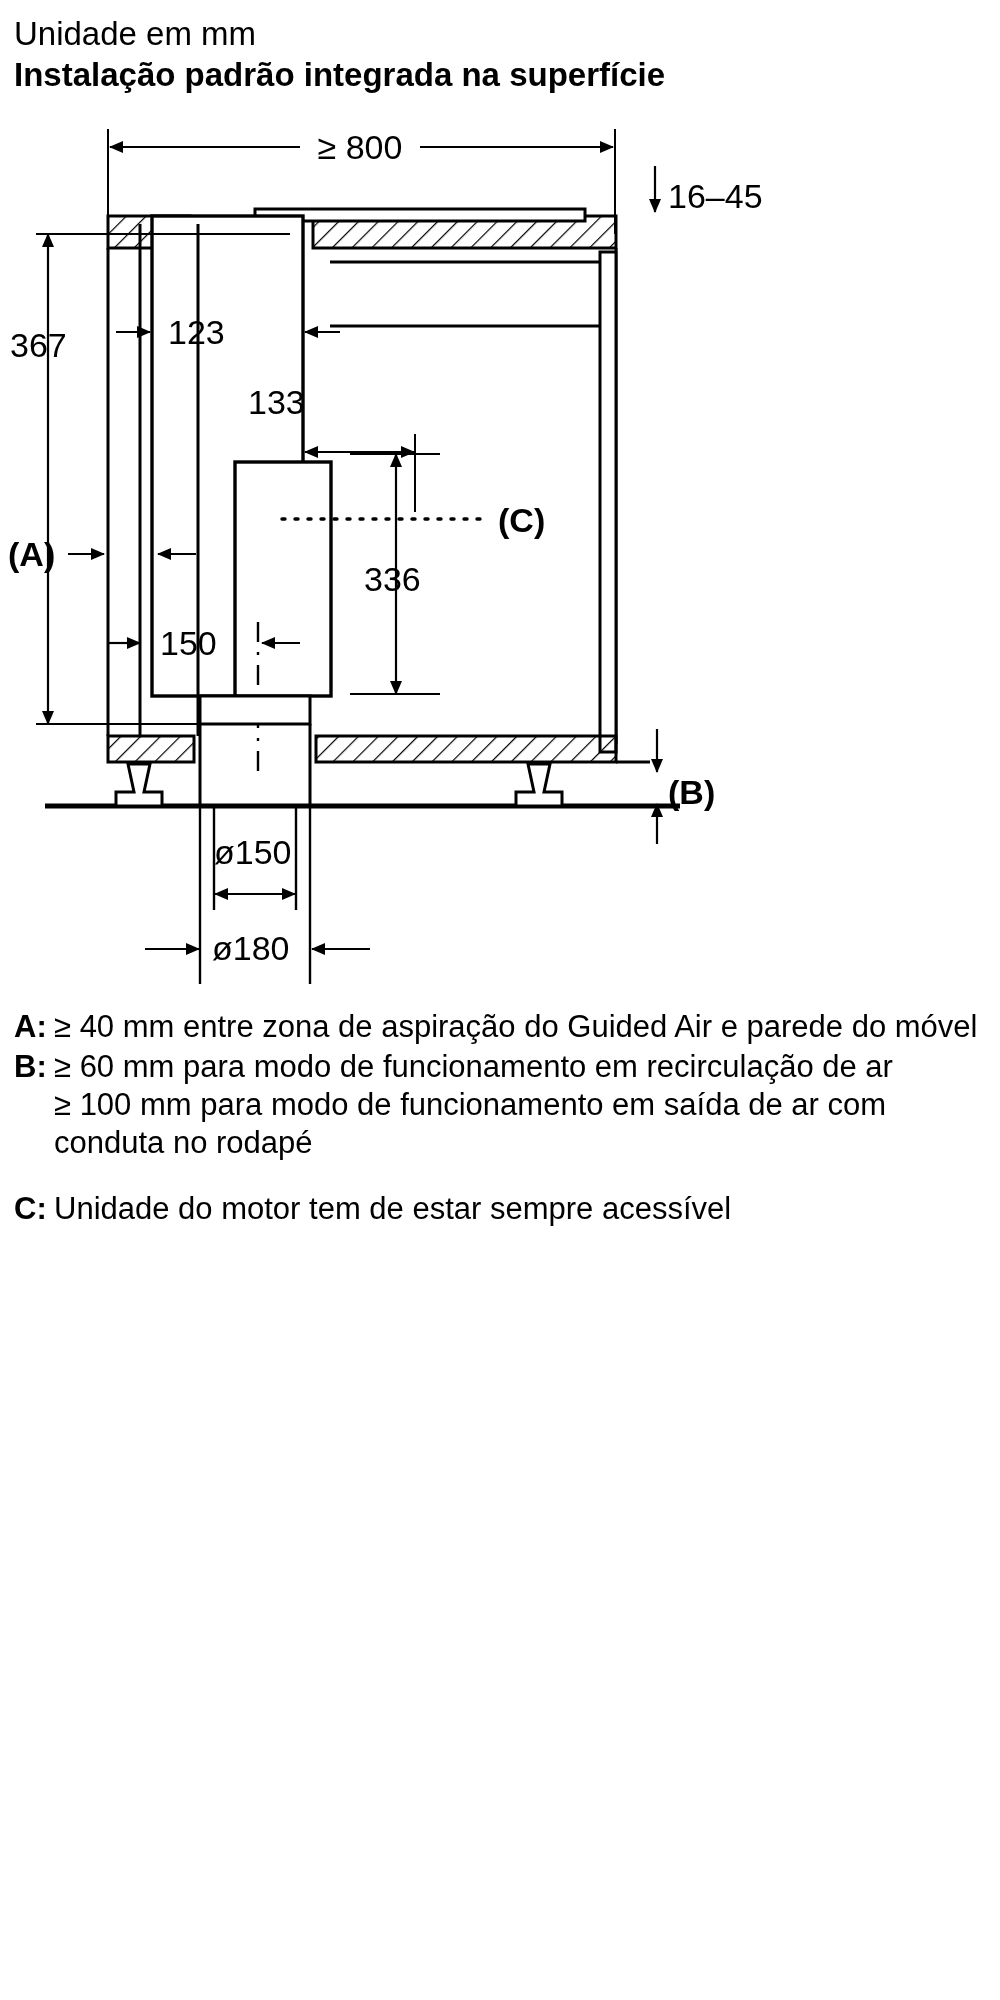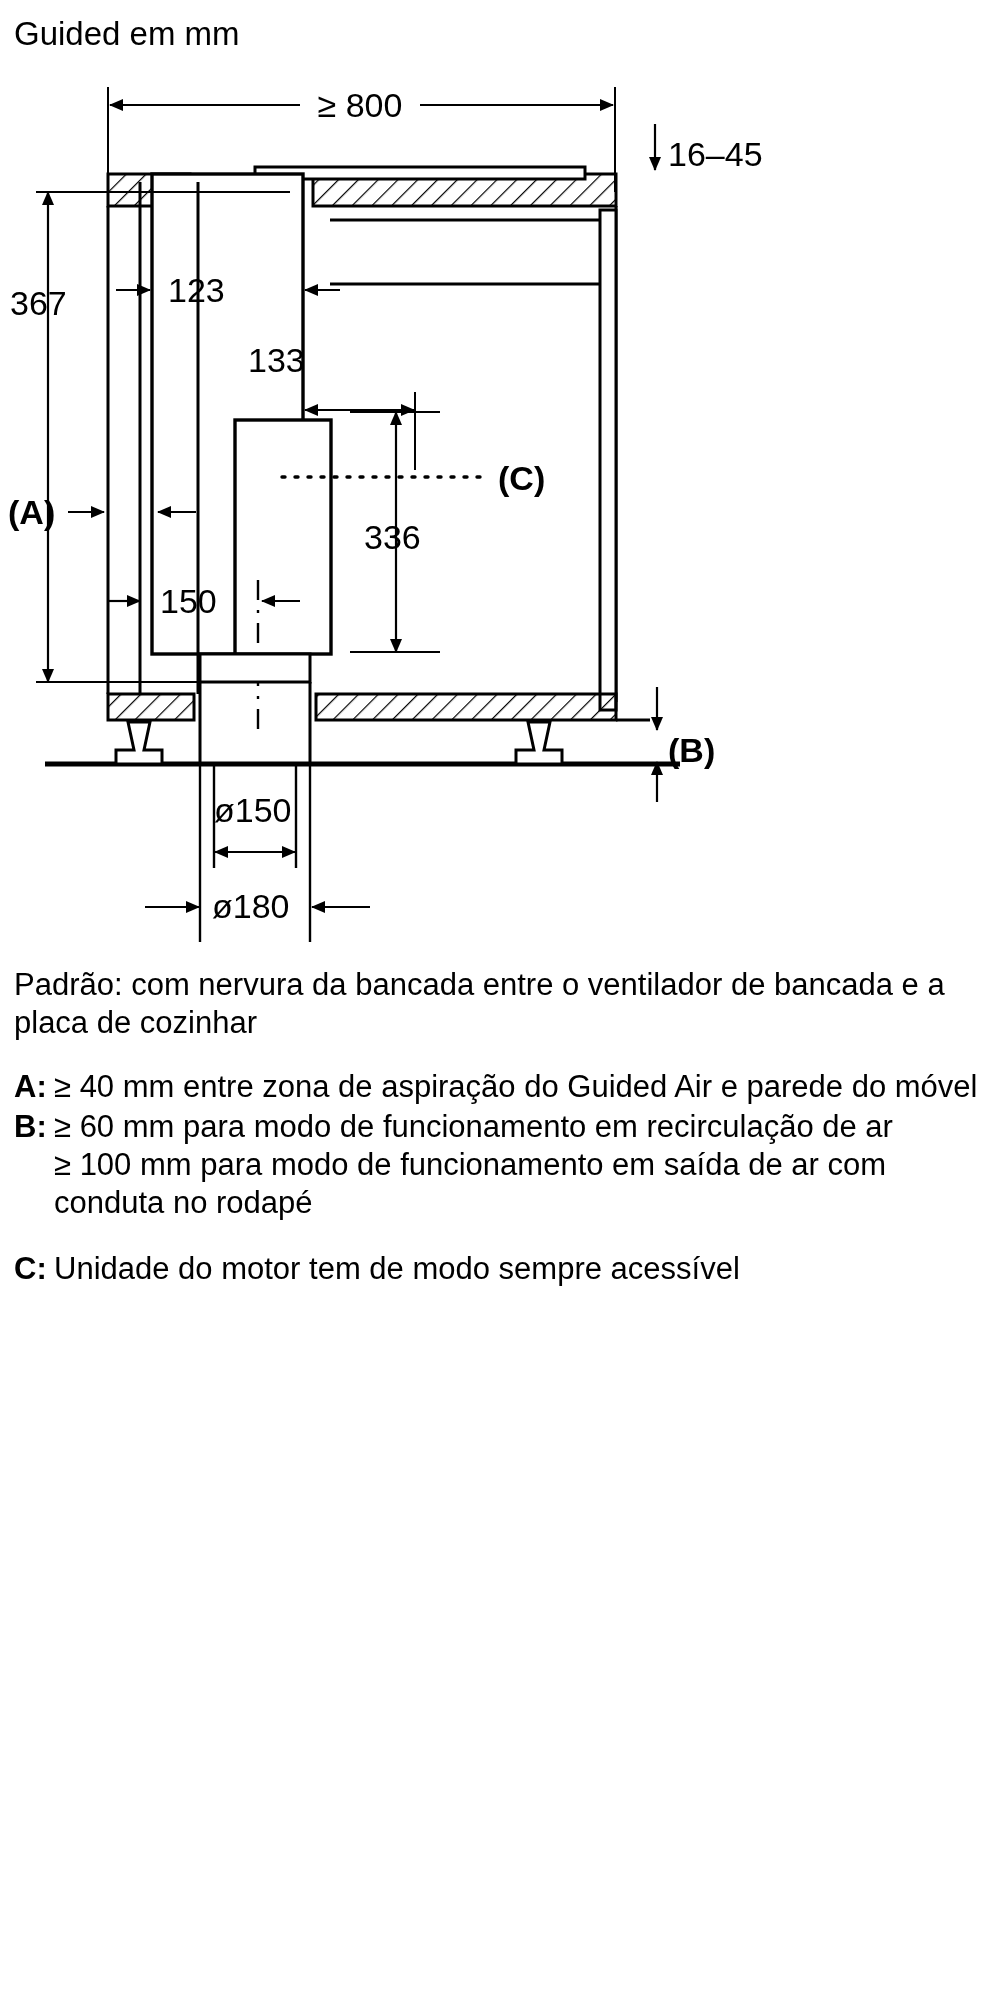--- a/index.html
+++ b/index.html
@@ -88,21 +88,22 @@
     height: 26px;
   }
   .nowrap { white-space: pre-wrap; }
 </style>
 </head>
 <body>
 
 <div class="page">
 
   <div class="head">
-    <div class="head-line1">Guided em mm</div>
+    <div class="head-line1">Unidade em mm</div>
+    <div class="head-line2">Instalação padrão integrada na superfície</div>
   </div>
 
   <div class="diagram-wrap">
     <svg class="diagram" width="1000" height="900" viewBox="0 0 1000 900" xmlns="http://www.w3.org/2000/svg">
       <defs>
         <marker id="ar" markerWidth="14" markerHeight="12" refX="13" refY="6" orient="auto" markerUnits="userSpaceOnUse">
           <path d="M0,0 L14,6 L0,12 z" fill="#000"></path>
         </marker>
         <marker id="al" markerWidth="14" markerHeight="12" refX="1" refY="6" orient="auto" markerUnits="userSpaceOnUse">
           <path d="M14,0 L0,6 L14,12 z" fill="#000"></path>
@@ -237,34 +238,33 @@
 
       <g>
         <text class="dtext" x="212" y="856">ø180</text>
         <line x1="145" y1="845" x2="199" y2="845" stroke="#000" stroke-width="2.2" marker-end="url(#ar)"></line>
         <line x1="370" y1="845" x2="312" y2="845" stroke="#000" stroke-width="2.2" marker-end="url(#ar)"></line>
       </g>
     </svg>
   </div>
 
   <div class="notes">
-    <p class="note-para">Padrão: com nervura da bancada entre o ventilador de bancada e a placa de cozinhar</p>
 
     <div class="note-item">
       <div class="note-key">A:</div>
       <div class="note-body nowrap">≥ 40 mm entre zona de aspiração do Guided Air e parede do móvel</div>
     </div>
 
     <div class="note-item">
       <div class="note-key">B:</div>
       <div class="note-body nowrap">≥ 60 mm para modo de funcionamento em recirculação de ar
 ≥ 100 mm para modo de funcionamento em saída de ar com conduta no rodapé</div>
     </div>
 
     <div class="gap-block"></div>
 
     <div class="note-item">
       <div class="note-key">C:</div>
-      <div class="note-body nowrap">Unidade do motor tem de modo sempre acessível</div>
+      <div class="note-body nowrap">Unidade do motor tem de estar sempre acessível</div>
     </div>
   </div>
 
 </div>
 
 </body></html>

